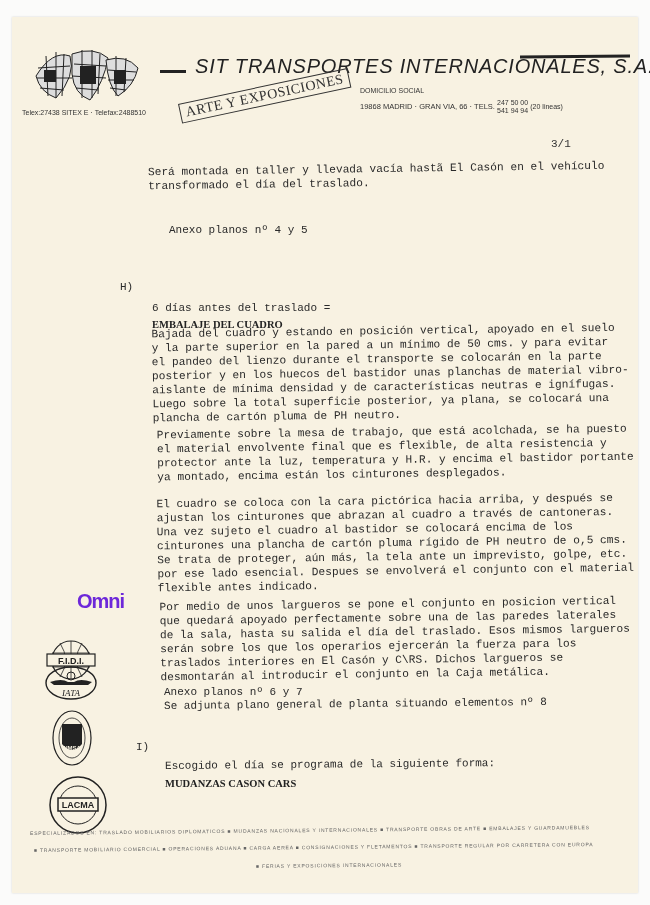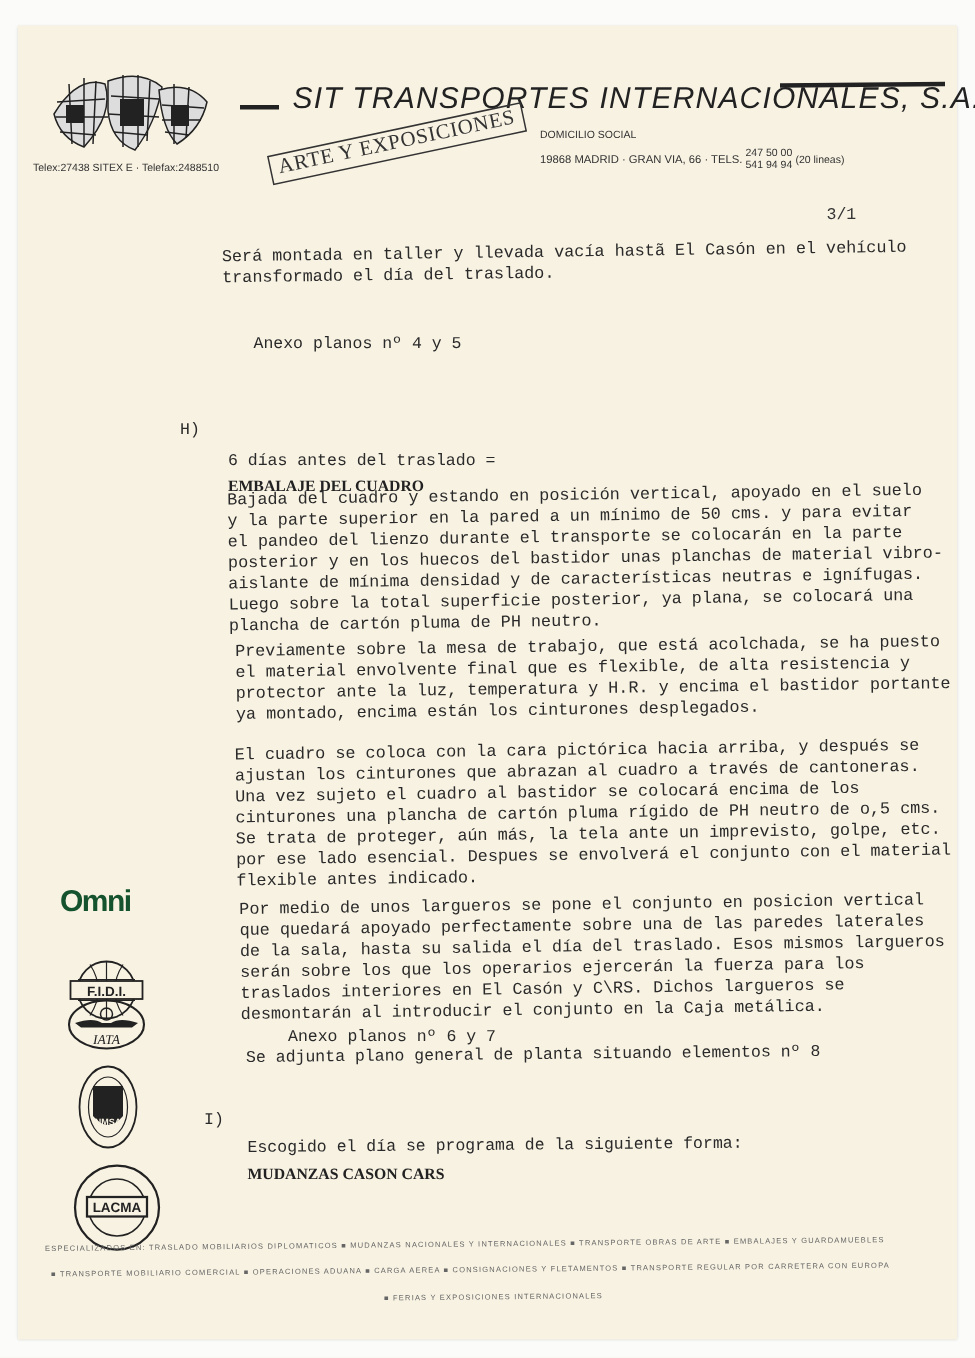--- a/index.html
+++ b/index.html
@@ -85,29 +85,29 @@
 cinturones una plancha de cartón pluma rígido de PH neutro de o,5 cms.
 Se trata de proteger, aún más, la tela ante un imprevisto, golpe, etc.
 por ese lado esencial. Despues se envolverá el conjunto con el material
 flexible antes indicado.</div>
 <div class="abs body-text" style="left:160px;top:597px;transform:rotate(-0.8deg);">Por medio de unos largueros se pone el conjunto en posicion vertical
 que quedará apoyado perfectamente sobre una de las paredes laterales
 de la sala, hasta su salida el día del traslado. Esos mismos largueros
 serán sobre los que los operarios ejercerán la fuerza para los
 traslados interiores en El Casón y C\RS. Dichos largueros se
 desmontarán al introducir el conjunto en la Caja metálica.</div>
-<div class="abs label" style="left:164px;top:686px;margin-left:28px;">Anexo planos nº  6 y 7</div>
+<div class="abs label" style="left:164px;top:686px;">Anexo planos nº  6 y 7</div>
 <div class="abs label" style="left:164px;top:700px;transform:rotate(-0.6deg);transform-origin:left;">Se adjunta plano general de planta situando elementos  nº  8</div>
 
 <div class="abs label" style="left:136px;top:741px;">I)</div>
 <div class="abs heading" style="left:165px;top:739px;">MUDANZAS CASON CARS</div>
 <div class="abs label" style="left:165px;top:760px;transform:rotate(-0.5deg);transform-origin:left;">Escogido el día se programa de la siguiente forma:</div>
 
 <div class="abs side-logo" style="top:590px;">
-  <span style="font-family:'Liberation Sans',sans-serif;font-weight:bold;font-size:20px;letter-spacing:-1px;color:#14532d;">Omni</span>
+  <span style="font-family:'Liberation Sans',sans-serif;font-weight:bold;font-size:20px;letter-spacing:-1px;color:#6d28d9;margin-left:37px;">Omni</span>
 </div>
 <div class="abs side-logo" style="left:44px;top:639px;">
   <svg width="54" height="42" viewBox="0 0 54 42">
     <circle cx="27" cy="21" r="19" fill="none" stroke="#222" stroke-width="1.2"></circle>
     <path d="M8,14 L46,14 M8,28 L46,28 M27,2 L27,40 M16,4 Q27,21 16,38 M38,4 Q27,21 38,38" stroke="#222" stroke-width="0.8" fill="none"></path>
     <rect x="3" y="15" width="48" height="12" fill="#f8f2e2" stroke="#222" stroke-width="1.2"></rect>
     <text x="27" y="25" text-anchor="middle" font-family="Liberation Sans, sans-serif" font-weight="bold" font-size="9" fill="#222">F.I.D.I.</text>
   </svg>
 </div>
 <div class="abs side-logo" style="left:44px;top:665px;">

